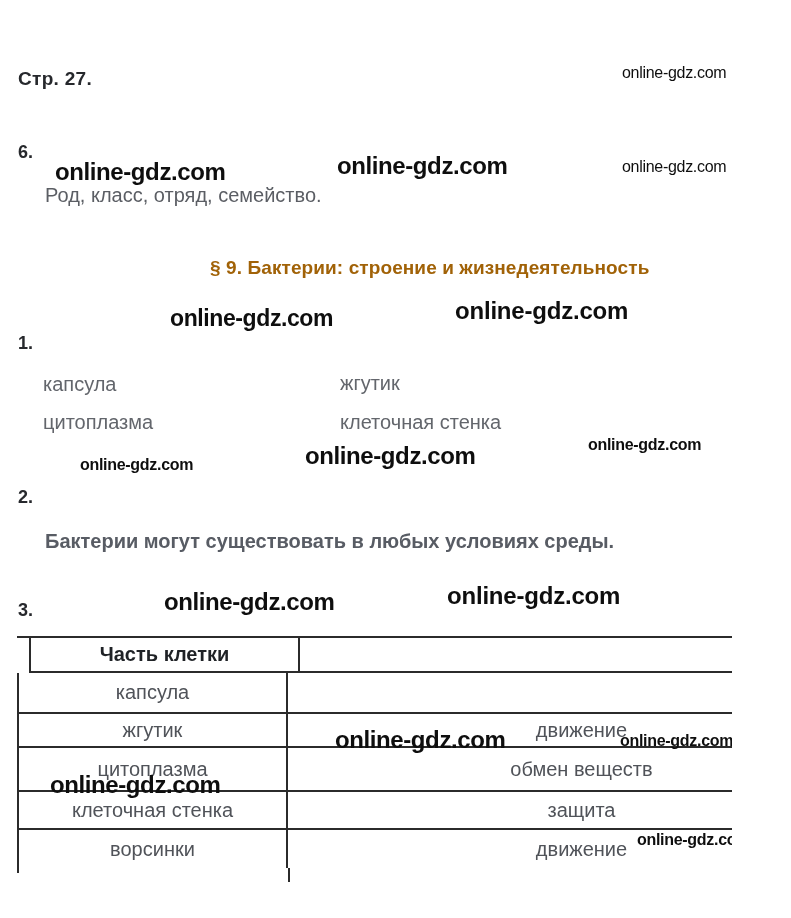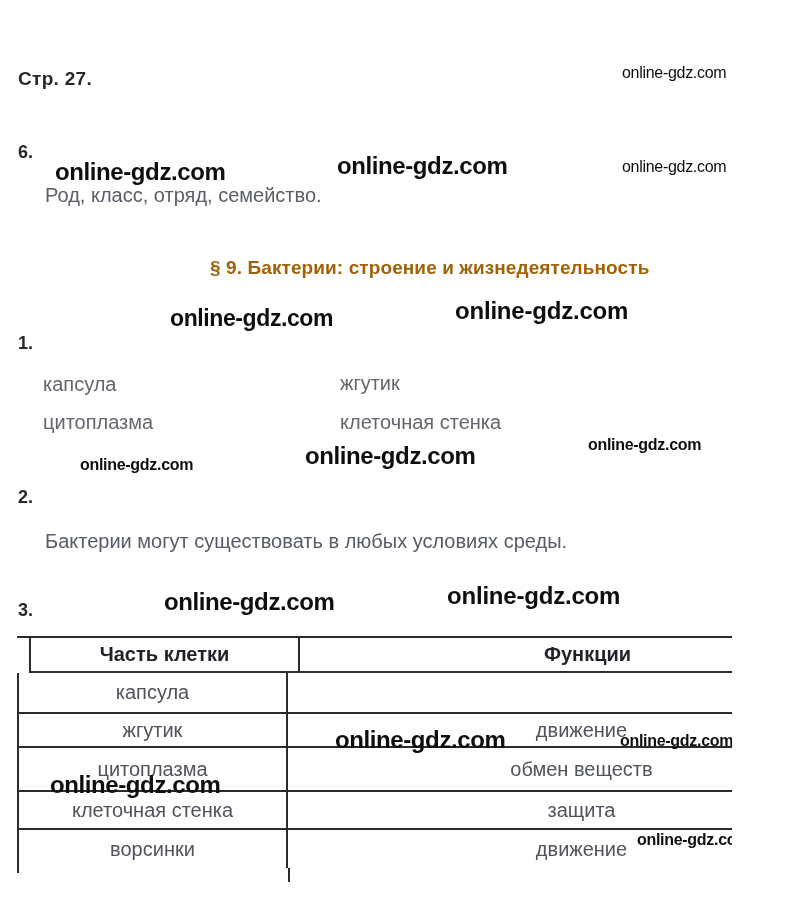--- a/index.html
+++ b/index.html
@@ -69,30 +69,29 @@
   <span class="abs list-item" style="left:43px; top:373px;">капсула</span>
   <span class="abs list-item" style="left:340px; top:372px;">жгутик</span>
   <span class="abs list-item" style="left:43px; top:411px;">цитоплазма</span>
   <span class="abs list-item" style="left:340px; top:411px;">клеточная стенка</span>
 
   <span class="abs wm wm-sm2" style="left:80px; top:456px;">online-gdz.com</span>
   <span class="abs wm wm-xl" style="left:305px; top:442px;">online-gdz.com</span>
   <span class="abs wm wm-sm2" style="left:588px; top:436px;">online-gdz.com</span>
 
   <span class="abs task-num" style="left:18px; top:487px;">2.</span>
-  <span class="abs body-text" style="left:45px; top:530px; color:#585c64;">Бактерии могут существовать в любых условиях среды.</span>
+  <span class="abs body-text" style="left:45px; top:530px; color:#585c64;font-weight:bold;">Бактерии могут существовать в любых условиях среды.</span>
 
   <span class="abs task-num" style="left:18px; top:600px;">3.</span>
   <span class="abs wm wm-xl" style="left:164px; top:588px;">online-gdz.com</span>
   <span class="abs wm wm-md" style="left:447px; top:582px;">online-gdz.com</span>
 
   <div class="answer-table">
     <div class="t-row t-head" style="height:35px;margin-left:12px;">
       <div class="t-cell left">Часть клетки</div>
-      <div class="t-cell right">Функции</div>
     </div>
     <div class="t-row" style="height:41px;">
       <div class="t-cell left">капсула</div>
     </div>
     <div class="t-row" style="height:34px;">
       <div class="t-cell left">жгутик</div>
       <div class="t-cell right">движение</div>
     </div>
     <div class="t-row" style="height:44px;">
       <div class="t-cell left">цитоплазма</div>

